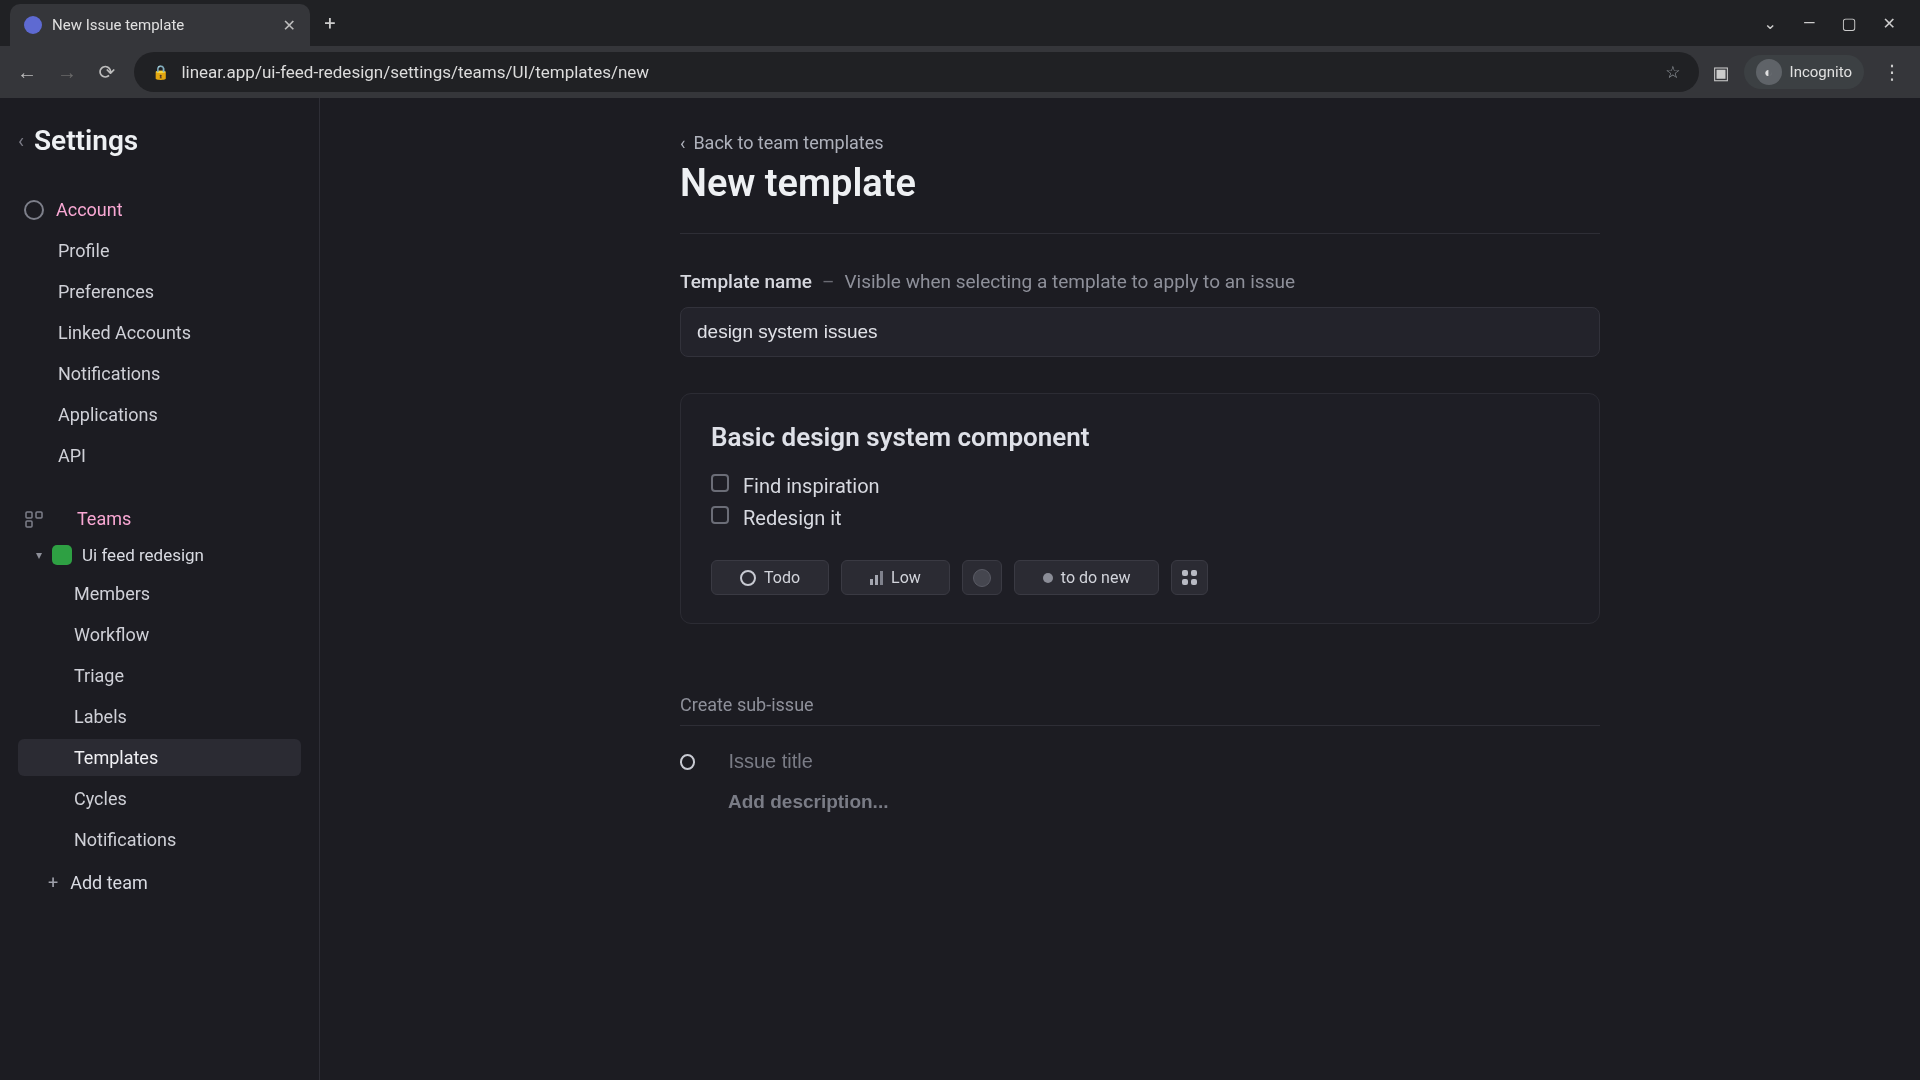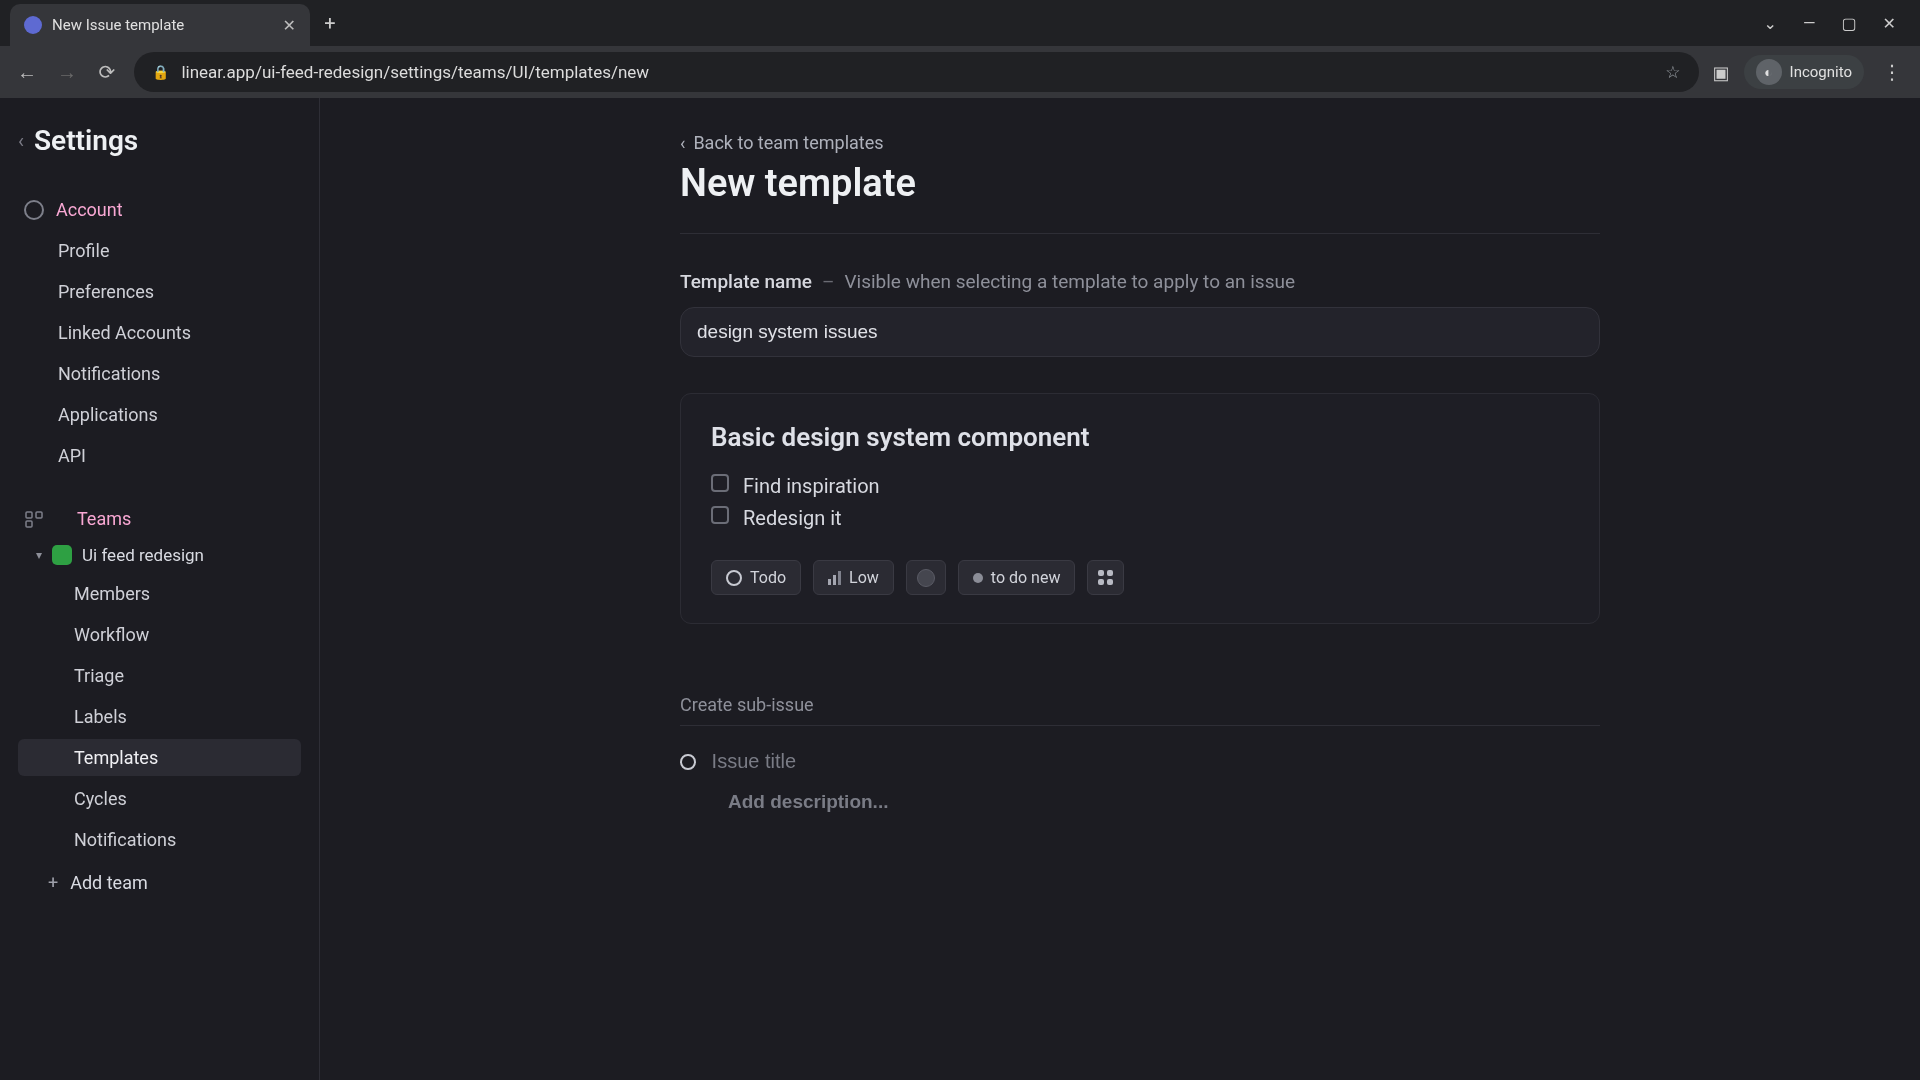--- a/index.html
+++ b/index.html
@@ -213,21 +213,21 @@
     margin-bottom: 14px;
   }
   .field-label { color: #d6d7de; font-weight: 500; }
   .field-dash { color: #6a6b73; }
   .field-hint { color: #8e909a; }
 
   .text-input {
     width: 100%;
     background: #23232b;
     border: 1px solid #32323b;
-    border-radius: 14px;
+    border-radius: 8px;
     padding: 13px 16px;
     font-size: 19px;
     color: #e1e2e8;
     outline: none;
   }
 
   .card {
     margin-top: 36px;
     background: #1e1e25;
     border: 1px solid #2c2c34;
@@ -257,21 +257,21 @@
 
   .pill-row {
     display:flex; gap: 12px;
     margin-top: 30px;
   }
   .pill {
     display:flex; align-items:center; gap: 8px;
     background: #2b2b33;
     border: 1px solid #3a3a43;
     border-radius: 6px;
-    padding: 7px 14px;
+    padding: 7px 28px;
     font-size: 16px;
     color: #d2d4db;
     cursor: pointer;
   }
   .pill.icon-only { padding: 7px 10px; }
   .status-circle {
     width: 16px; height: 16px; border: 2px solid #c8cad2;
     border-radius: 50%;
   }
   .priority-bars {
@@ -295,21 +295,21 @@
 
   .sub-section {
     margin-top: 70px;
   }
   .sub-label {
     color: #8e909a; font-size: 18px;
     padding-bottom: 10px;
     border-bottom: 1px solid #2e2e36;
   }
   .sub-row {
-    display:flex; align-items:center; gap: 16px;
+    display:flex; align-items:center; gap: 33px;
     margin-top: 24px;
   }
   .sub-input {
     border:none; background:transparent; outline:none;
     font-size: 20px; color:#d7d9e0;
     width: 100%;
   }
   .sub-input::placeholder { color:#7a7c86; }
   .sub-desc {
     border:none; background:transparent; outline:none;

